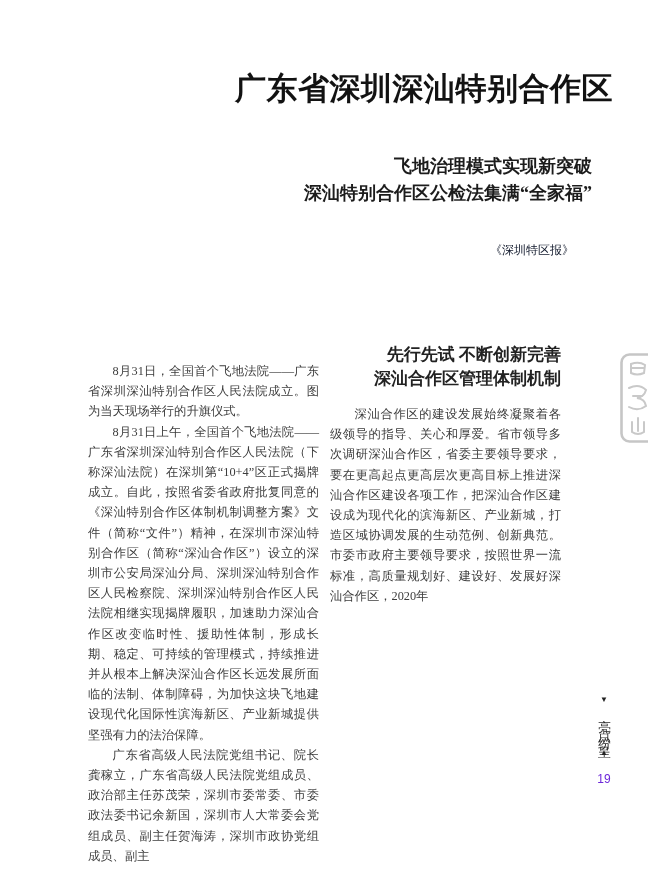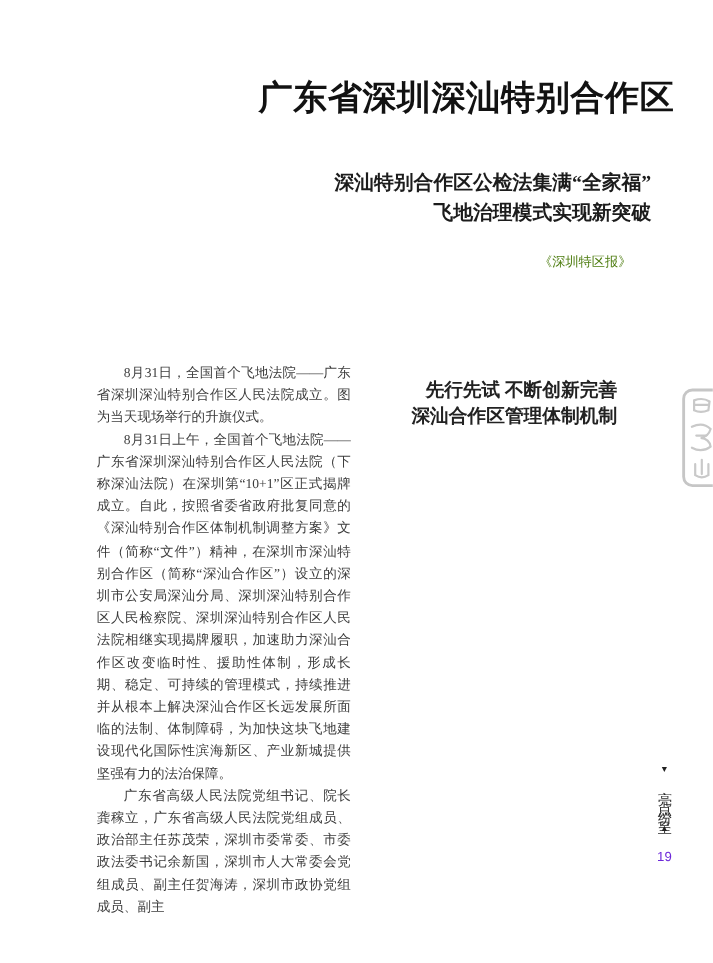--- a/index.html
+++ b/index.html
@@ -40,39 +40,39 @@
   }
   .subtitle-line {
     font-size: 18px;
     font-weight: 700;
     color: #1c1c1c;
     line-height: 27px;
     white-space: nowrap;
   }
   .attribution {
     position: absolute;
-    top: 230px;
+    top: 242px;
     right: 122px;
     font-size: 12px;
-    color: #4d7c0f;
+    color: #0f172a;
     white-space: nowrap;
   }
 
   
   .column {
     position: absolute;
     top: 329px;
     width: 231px;
     font-size: 12.3px;
     line-height: 20.2px;
     color: #3c3c3c;
     text-align: justify;
     text-justify: inter-character;
   }
-  .column-left  { left: 88px; }
+  .column-left  { left: 88px; margin-top: 32px; }
   .column-right { left: 330px; }
   .column p {
     margin: 0;
     text-indent: 2em;
   }
   .column p.no-indent { text-indent: 0; }
 
   .section-heading {
     margin: 14px 0 13px 0;
     text-align: right;
@@ -125,37 +125,38 @@
 </head>
 <body>
 
 <div id="page">
 
   <div class="masthead">
     <div class="title-line">广东省深圳深汕特别合作区</div>
   </div>
 
   <div class="subtitle">
+    <div class="subtitle-line">飞地治理模式实现新突破</div>
     <div class="subtitle-line">深汕特别合作区公检法集满“全家福”</div>
-    <div class="subtitle-line">飞地治理模式实现新突破</div>
   </div>
 
   <div class="attribution">《深圳特区报》</div>
 
   <div class="column column-left">
     <p>8月31日，全国首个飞地法院——广东省深圳深汕特别合作区人民法院成立。图为当天现场举行的升旗仪式。</p>
-    <p>8月31日上午，全国首个飞地法院——广东省深圳深汕特别合作区人民法院（下称深汕法院）在深圳第“10+1”区正式揭牌成立。自此，按照省委省政府批复同意的《深汕特别合作区体制机制调整方案》文件（简称“文件”）精神，在深圳市深汕特别合作区（简称“深汕合作区”）设立的深圳市公安局深汕分局、深圳深汕特别合作区人民检察院、深圳深汕特别合作区人民法院相继实现揭牌履职，加速助力深汕合作区改变临时性、援助性体制，形成长期、稳定、可持续的管理模式，持续推进并从根本上解决深汕合作区长远发展所面临的法制、体制障碍，为加快这块飞地建设现代化国际性滨海新区、产业新城提供坚强有力的法治保障。</p>
+    <p>8月31日上午，全国首个飞地法院——广东省深圳深汕特别合作区人民法院（下称深汕法院）在深圳第“10+4”区正式揭牌成立。自此，按照省委省政府批复同意的《深汕特别合作区体制机制调整方案》文件（简称“文件”）精神，在深圳市深汕特别合作区（简称“深汕合作区”）设立的深圳市公安局深汕分局、深圳深汕特别合作区人民检察院、深圳深汕特别合作区人民法院相继实现揭牌履职，加速助力深汕合作区改变临时性、援助性体制，形成长期、稳定、可持续的管理模式，持续推进并从根本上解决深汕合作区长远发展所面临的法制、体制障碍，为加快这块飞地建设现代化国际性滨海新区、产业新城提供坚强有力的法治保障。</p>
     <p>广东省高级人民法院党组书记、院长龚稼立，广东省高级人民法院党组成员、政治部主任苏茂荣，深圳市委常委、市委政法委书记余新国，深圳市人大常委会党组成员、副主任贺海涛，深圳市政协党组成员、副主</p>
   </div>
 
   <div class="column column-right">
     <div class="section-heading">
       <div>先行先试 不断创新完善</div>
       <div>深汕合作区管理体制机制</div>
     </div>
+    <p>深汕合作区的建设发展始终凝聚着各级领导的指导、关心和厚爱。省市领导多次调研深汕合作区，省委主要领导要求，要在更高起点更高层次更高目标上推进深汕合作区建设各项工作，把深汕合作区建设成为现代化的滨海新区、产业新城，打造区域协调发展的生动范例、创新典范。市委市政府主要领导要求，按照世界一流标准，高质量规划好、建设好、发展好深汕合作区，2020年</p>
   </div>
 
   <div class="seal">
     <svg width="46" height="92" viewBox="0 0 46 92" xmlns="http://www.w3.org/2000/svg">
       <rect x="2.5" y="2.5" width="52" height="87" rx="8" fill="none" stroke="#c6c6c6" stroke-width="2.6"></rect>
 
       <g fill="none" stroke="#c9c9c9" stroke-width="2" stroke-linecap="round">
         <path d="M12 12 q8 -3 14 1 l-1 8 q-7 3 -13 0 z"></path>
         <path d="M13 16 h12"></path>
         <path d="M10 36 q10 -5 17 2 q-2 7 -9 8 q8 1 9 8 q-8 6 -17 1"></path>

